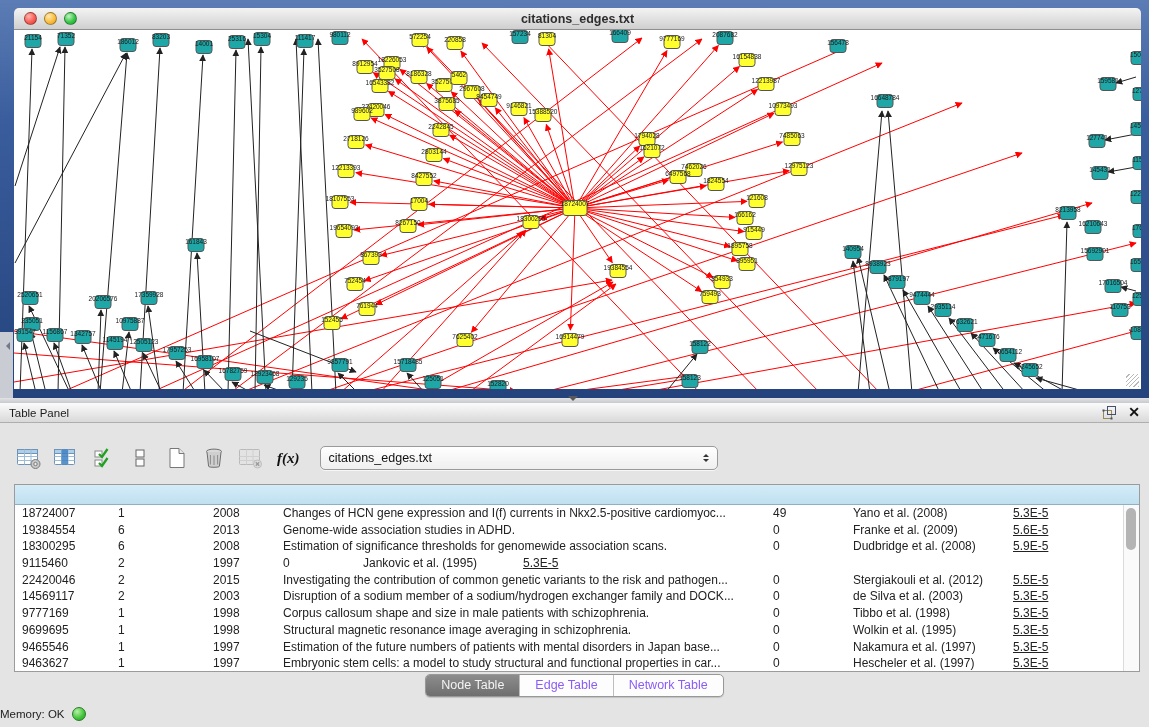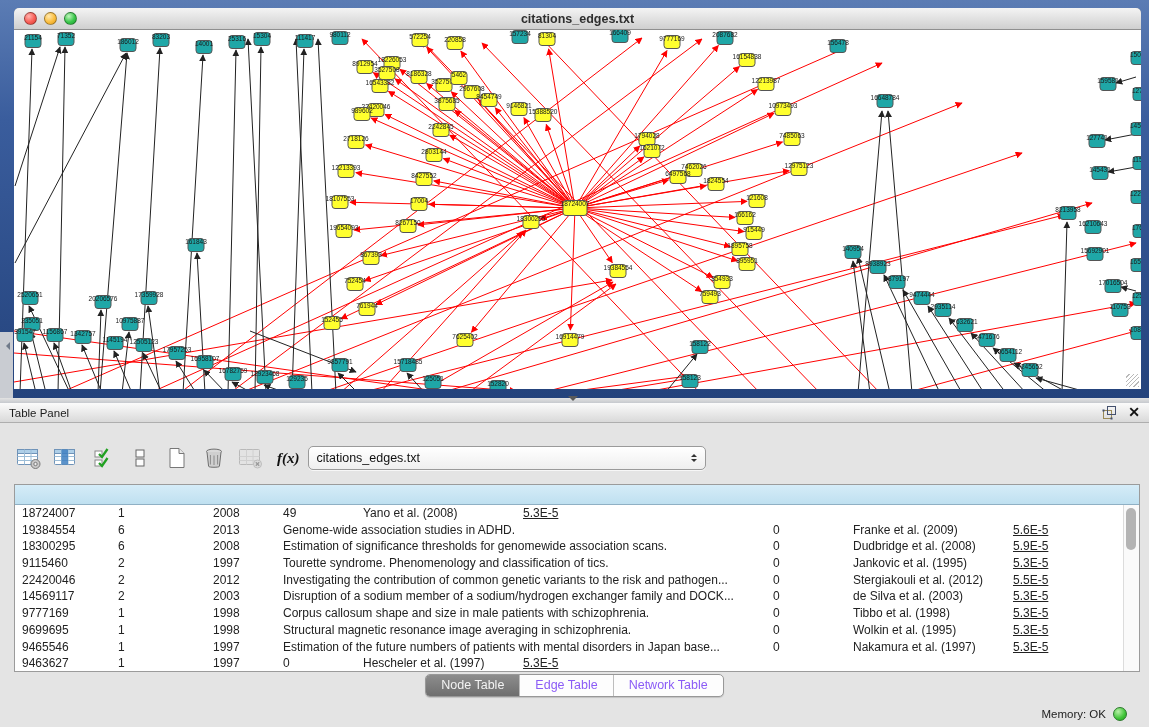--- a/index.html
+++ b/index.html
@@ -37,21 +37,21 @@
   .panel-header{height:19px;background:linear-gradient(#fbfbfb,#d9d9d9);border-bottom:1px solid #aeaeae;
     display:flex;align-items:center;padding:0 9px;font-size:11.5px;color:#1c1c1c;}
   .panel-header .spacer{flex:1;}
   .float-icon{width:18px;height:15px;margin-right:10px;cursor:pointer;}
   .close-icon{font-size:14px;font-weight:bold;color:#111;line-height:15px;cursor:pointer;}
   .panel-body{position:relative;height:304px;}
 
   .toolbar{position:absolute;left:16px;top:17px;height:36px;display:flex;align-items:center;}
   .tb-icon{width:26px;height:26px;margin-right:11px;display:flex;align-items:center;justify-content:center;}
   .tb-fx{font-family:"Liberation Serif",serif;font-style:italic;font-weight:bold;font-size:15px;color:#111;
-    margin-right:8px;margin-left:2px;}
+    margin-right:20px;margin-left:2px;}
   .combo{width:380px;height:22px;border:1px solid #9a9a9a;border-radius:5px;
     background:linear-gradient(#ffffff,#efefef);display:flex;align-items:center;
     padding:0 8px;font-size:12.5px;color:#111;box-shadow:0 1px 0 rgba(255,255,255,.7);}
   .combo .val{flex:1;}
   .combo-arrows{display:flex;flex-direction:column;gap:2px;margin-left:6px;}
   .combo-arrows i{width:0;height:0;border:3.5px solid transparent;display:block;}
   .combo-arrows i.up{border-bottom-color:#333;border-top-width:0;}
   .combo-arrows i.dn{border-top-color:#333;border-bottom-width:0;}
 
   .tablewrap{position:absolute;left:14px;top:61px;width:1126px;height:188px;background:#fff;
@@ -70,21 +70,21 @@
   .vthumb{position:absolute;top:3px;left:2px;width:10px;height:42px;background:#b4b4b4;border-radius:6px;}
 
   .tabbar{position:absolute;left:0;top:251px;width:100%;display:flex;justify-content:center;}
   .segmented{display:flex;height:21px;border:1px solid #989898;border-radius:5px;overflow:hidden;
     background:#fdfdfd;box-shadow:0 1px 1px rgba(0,0,0,.15);}
   .seg{padding:0 15px;line-height:21px;font-size:12.5px;color:#8b5cf6;border-left:1px solid #bdbdbd;cursor:pointer;}
   .seg:first-child{border-left:none;}
   .seg.active{background:linear-gradient(#8d8d8d,#6e6e6e);color:#f3f3f3;}
 
   .statusbar{position:absolute;left:0;top:277px;width:100%;height:27px;display:flex;align-items:center;
-    justify-content:flex-end;padding-right:22px;box-sizing:border-box;}
+    padding-right:32px;box-sizing:border-box;}
   .mem-label{font-size:11.5px;color:#222;margin-right:7px;}
   .mem-dot{width:14px;height:14px;border-radius:50%;box-sizing:border-box;border:1px solid #2a7a2a;
     background:radial-gradient(circle at 35% 30%,#b8f0a8,#3fc437 60%,#2a9c26);}
 </style>
 </head>
 <body>
 
 <div class="screen">
 
   <div class="net-frame">
@@ -814,20 +814,21 @@
             </div>
             <div class="th c6">
               <span>pagerank</span>
             </div>
           </div>
         <div class="tbody" id="tbody">
             <div class="tr">
               <div class="td c0">18724007</div>
               <div class="td c1">1</div>
               <div class="td c2">2008</div>
+              <div class="td c3">Changes of HCN gene expression and I(f) currents in Nkx2.5-positive cardiomyoc...</div>
               <div class="td c4">49</div>
               <div class="td c5">Yano et al. (2008)</div>
               <div class="td c6">5.3E-5</div>
             </div>
             <div class="tr">
               <div class="td c0">19384554</div>
               <div class="td c1">6</div>
               <div class="td c2">2013</div>
               <div class="td c3">Genome-wide association studies in ADHD.</div>
               <div class="td c4">0</div>
@@ -840,29 +841,28 @@
               <div class="td c2">2008</div>
               <div class="td c3">Estimation of significance thresholds for genomewide association scans.</div>
               <div class="td c4">0</div>
               <div class="td c5">Dudbridge et al. (2008)</div>
               <div class="td c6">5.9E-5</div>
             </div>
             <div class="tr">
               <div class="td c0">9115460</div>
               <div class="td c1">2</div>
               <div class="td c2">1997</div>
-              <div class="td c3">Tourette syndrome. Phenomenology and classification of tics.</div>
               <div class="td c4">0</div>
               <div class="td c5">Jankovic et al. (1995)</div>
               <div class="td c6">5.3E-5</div>
             </div>
             <div class="tr">
               <div class="td c0">22420046</div>
               <div class="td c1">2</div>
-              <div class="td c2">2012</div>
+              <div class="td c2">2015</div>
               <div class="td c3">Investigating the contribution of common genetic variants to the risk and pathogen...</div>
               <div class="td c4">0</div>
               <div class="td c5">Stergiakouli et al. (2012)</div>
               <div class="td c6">5.5E-5</div>
             </div>
             <div class="tr">
               <div class="td c0">14569117</div>
               <div class="td c1">2</div>
               <div class="td c2">2003</div>
               <div class="td c3">Disruption of a sodium member of a sodium/hydrogen exchanger family and DOCK...</div>
@@ -894,20 +894,21 @@
               <div class="td c2">1997</div>
               <div class="td c3">Estimation of the future numbers of patients with mental disorders in Japan base...</div>
               <div class="td c4">0</div>
               <div class="td c5">Nakamura et al. (1997)</div>
               <div class="td c6">5.3E-5</div>
             </div>
             <div class="tr">
               <div class="td c0">9463627</div>
               <div class="td c1">1</div>
               <div class="td c2">1997</div>
+              <div class="td c3">Embryonic stem cells: a model to study structural and functional properties in car...</div>
               <div class="td c4">0</div>
               <div class="td c5">Hescheler et al. (1997)</div>
               <div class="td c6">5.3E-5</div>
             </div>
           </div>
         <div class="vscroll">
           <div class="vthumb"></div>
         </div>
       </div>
 

